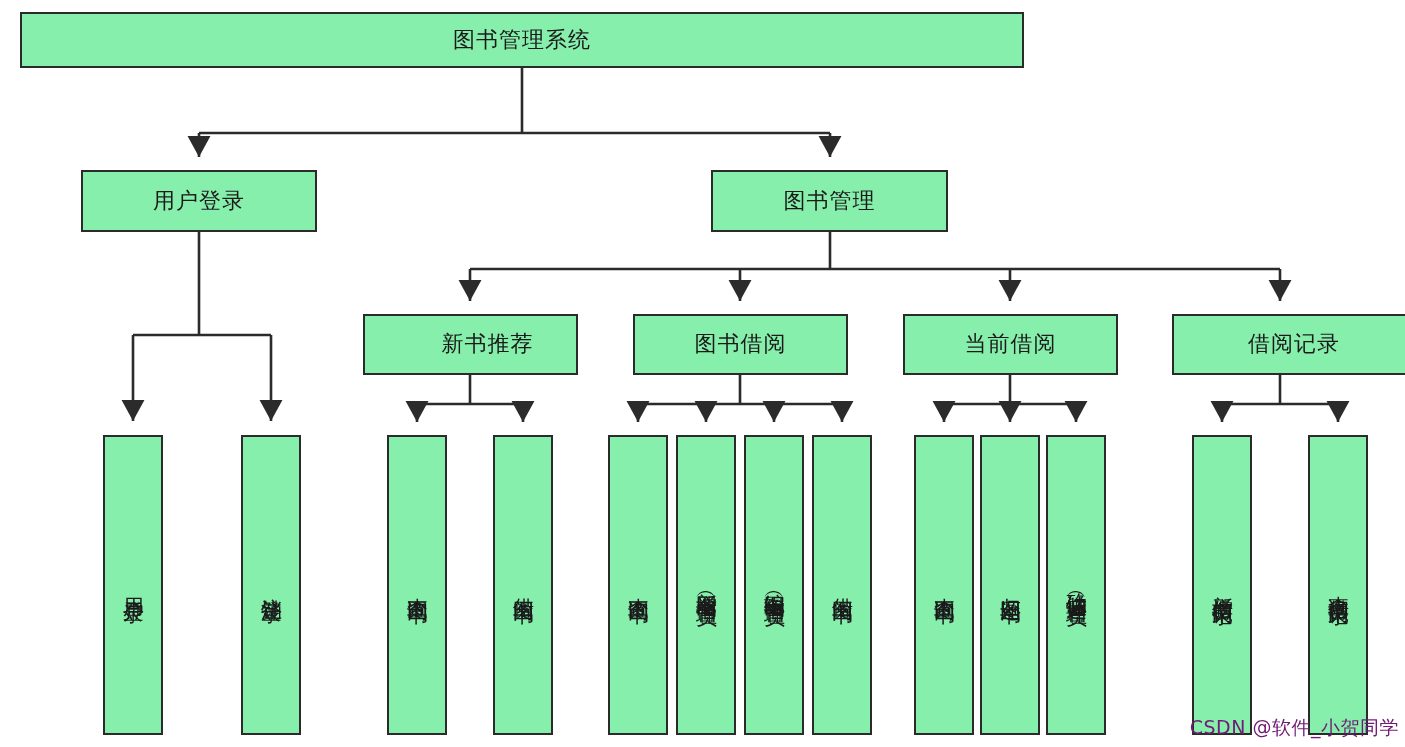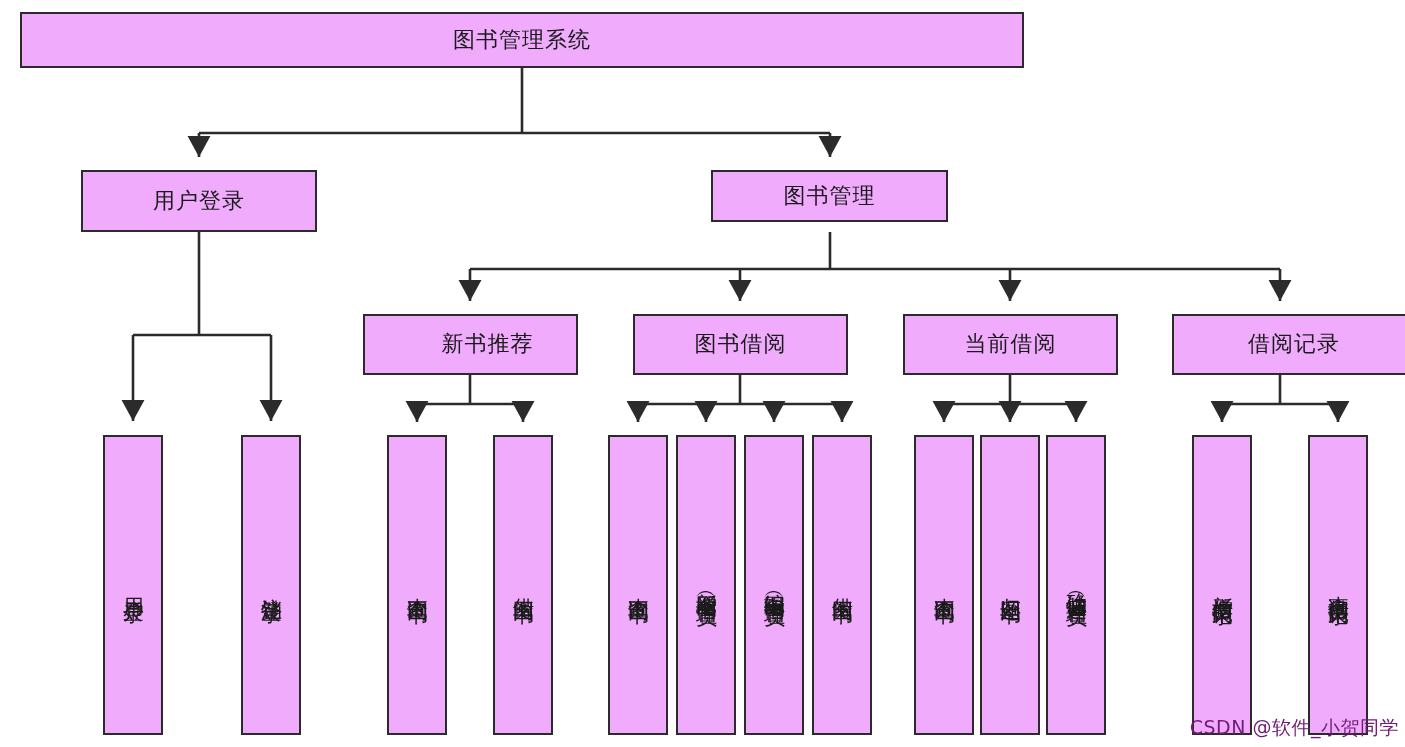--- a/index.html
+++ b/index.html
@@ -21,21 +21,21 @@
     position: absolute;
     left: 0;
     top: 0;
     width: 1405px;
     height: 747px;
   }
   .node {
     position: absolute;
     box-sizing: border-box;
     border: 2px solid #2b2b2b;
-    background: #f0abfc;
+    background: #86efac;
     display: flex;
     align-items: center;
     justify-content: center;
     color: #1a1a1a;
   }
   .node.horiz {
     font-size: 22px;
     letter-spacing: 1px;
     line-height: 1.2;
   }
@@ -125,21 +125,21 @@
     </g>
   </svg>
 
   <div class="node horiz" style="left:20px; top:12px; width:1004px; height:56px;">
     <span>图书管理系统</span>
   </div>
 
   <div class="node horiz" style="left:81px; top:170px; width:236px; height:62px;">
     <span>用户登录</span>
   </div>
-  <div class="node horiz" style="left:711px; top:170px; width:237px; height:52px;">
+  <div class="node horiz" style="left:711px; top:170px; width:237px; height:62px;">
     <span>图书管理</span>
   </div>
 
   <div class="node horiz" style="left:363px; top:314px; width:215px; height:61px;padding-left:34px;">
     <span>新书推荐</span>
   </div>
   <div class="node horiz" style="left:903px; top:314px; width:215px; height:61px;">
     <span>当前借阅</span>
   </div>
   <div class="node horiz" style="left:633px; top:314px; width:215px; height:61px;">

